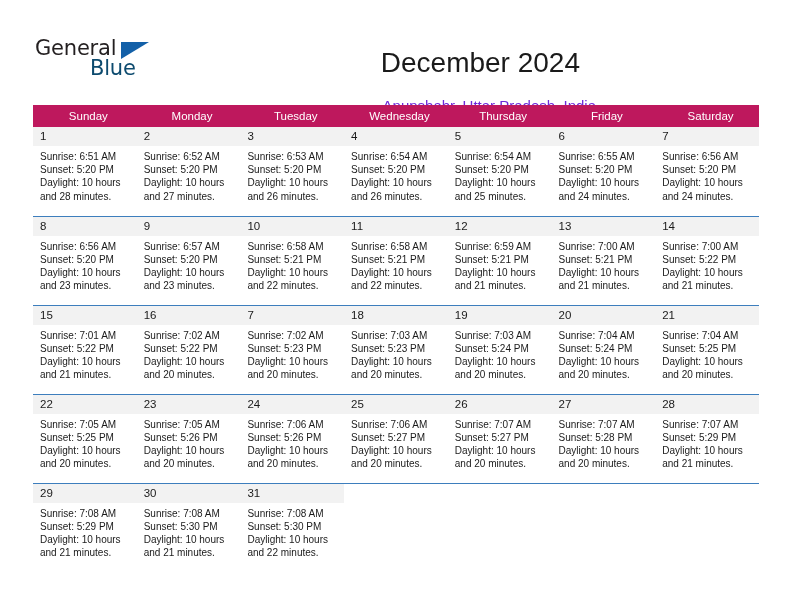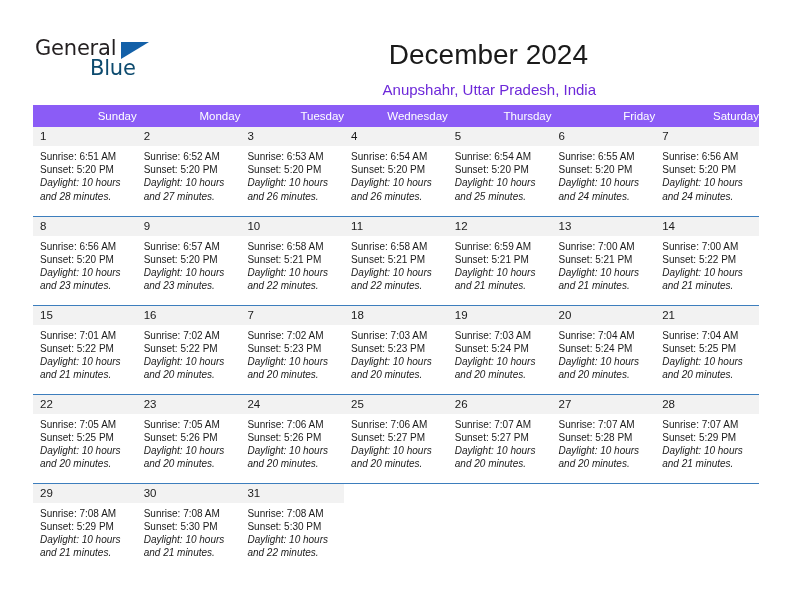--- a/index.html
+++ b/index.html
@@ -72,21 +72,21 @@
     position: absolute;
     right: 36px;
     top: 30px;
     text-align: right;
   }
   .cal-title {
     font-size: 28px;
     line-height: 34px;
     font-weight: normal;
     color: #1a1a1a;
-    margin: 8px;
+    margin: 16px;
     letter-spacing: 0px;
   }
   .cal-subtitle {
     font-size: 15px;
     line-height: 20px;
     color: #6d28d9;
     margin: 4px 0 0 16px;
     letter-spacing: 0px;
   }
 
@@ -94,25 +94,25 @@
   .calendar {
     position: absolute;
     left: 33px;
     top: 105px;
     width: 726px;
     border-collapse: collapse;
     table-layout: fixed;
   }
 
   .calendar th {
-    background: #8b5cf6;
+    background: #be185d;
     color: #ffffff;
     font-size: 11.5px;
     font-weight: normal;
-    text-align: right;
+    text-align: center;
     padding: 5px 0 5px 7px;
     height: 20px;
     box-sizing: border-box;
     border: none;
     vertical-align: middle;
   }
 
   .calendar td {
     vertical-align: top;
     padding: 0;
@@ -151,21 +151,20 @@
     padding: 4px 4px 0 7px;
     font-size: 10px;
     line-height: 13.2px;
     color: #1a1a1a;
   }
   .details div {
     white-space: nowrap;
   }
   .details .daylight {
     white-space: normal;
-    font-style: italic;
   }
 </style>
 </head>
 <body>
 
 <div class="page">
 
   <div class="header">
 
     <div class="logo">

